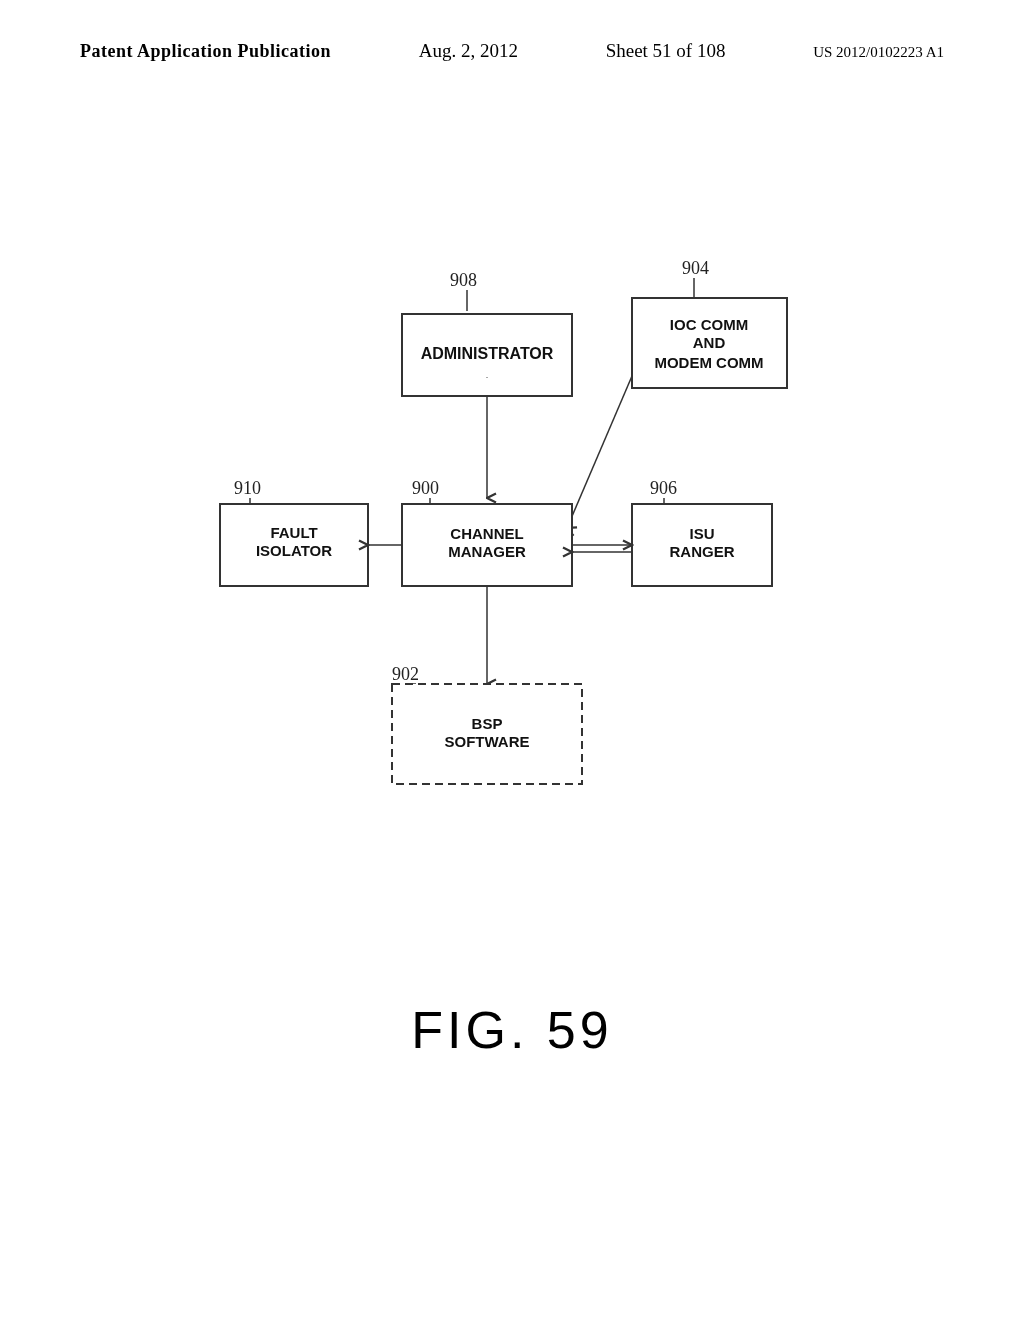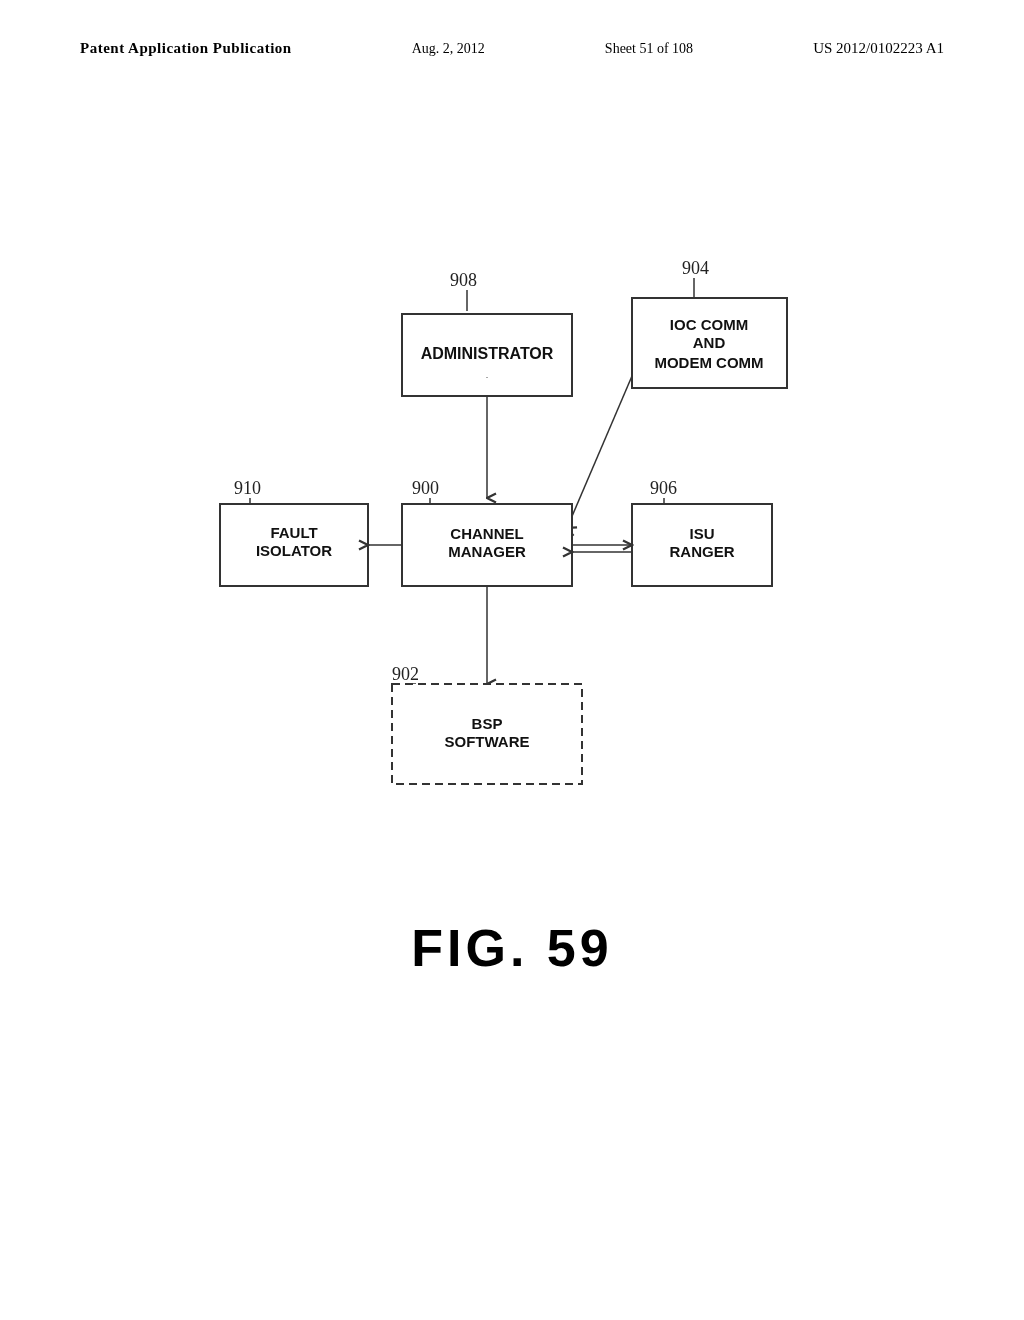--- a/index.html
+++ b/index.html
@@ -17,27 +17,27 @@
       top: 40px;
       left: 0;
       right: 0;
       display: flex;
       align-items: baseline;
       padding: 0 80px;
       justify-content: space-between;
     }
 
     .header-left {
-      font-size: 15px;
+      font-size: 18px;
       font-weight: bold;
       letter-spacing: 0.5px;
     }
 
     .header-center {
-      font-size: 14px;
+      font-size: 19px;
     }
 
     .header-right {
       font-size: 15px;
     }
 
     .diagram-container {
       position: absolute;
       top: 246px;
       left: 50%;
@@ -47,25 +47,25 @@
     }
 
     
     .diagram-svg {
       width: 100%;
       height: 100%;
     }
 
     .fig-caption {
       position: absolute;
-      top: 918px;
+      top: 1000px;
       left: 50%;
       transform: translateX(-50%);
       font-size: 52px;
-      font-weight: bold;
+      font-weight: normal;
       font-family: Arial, Helvetica, sans-serif;
       letter-spacing: 4px;
       white-space: nowrap;
     }
   </style>
 </head>
 <body>
 
 <div class="header">
   <span class="header-left">Patent Application Publication</span>

